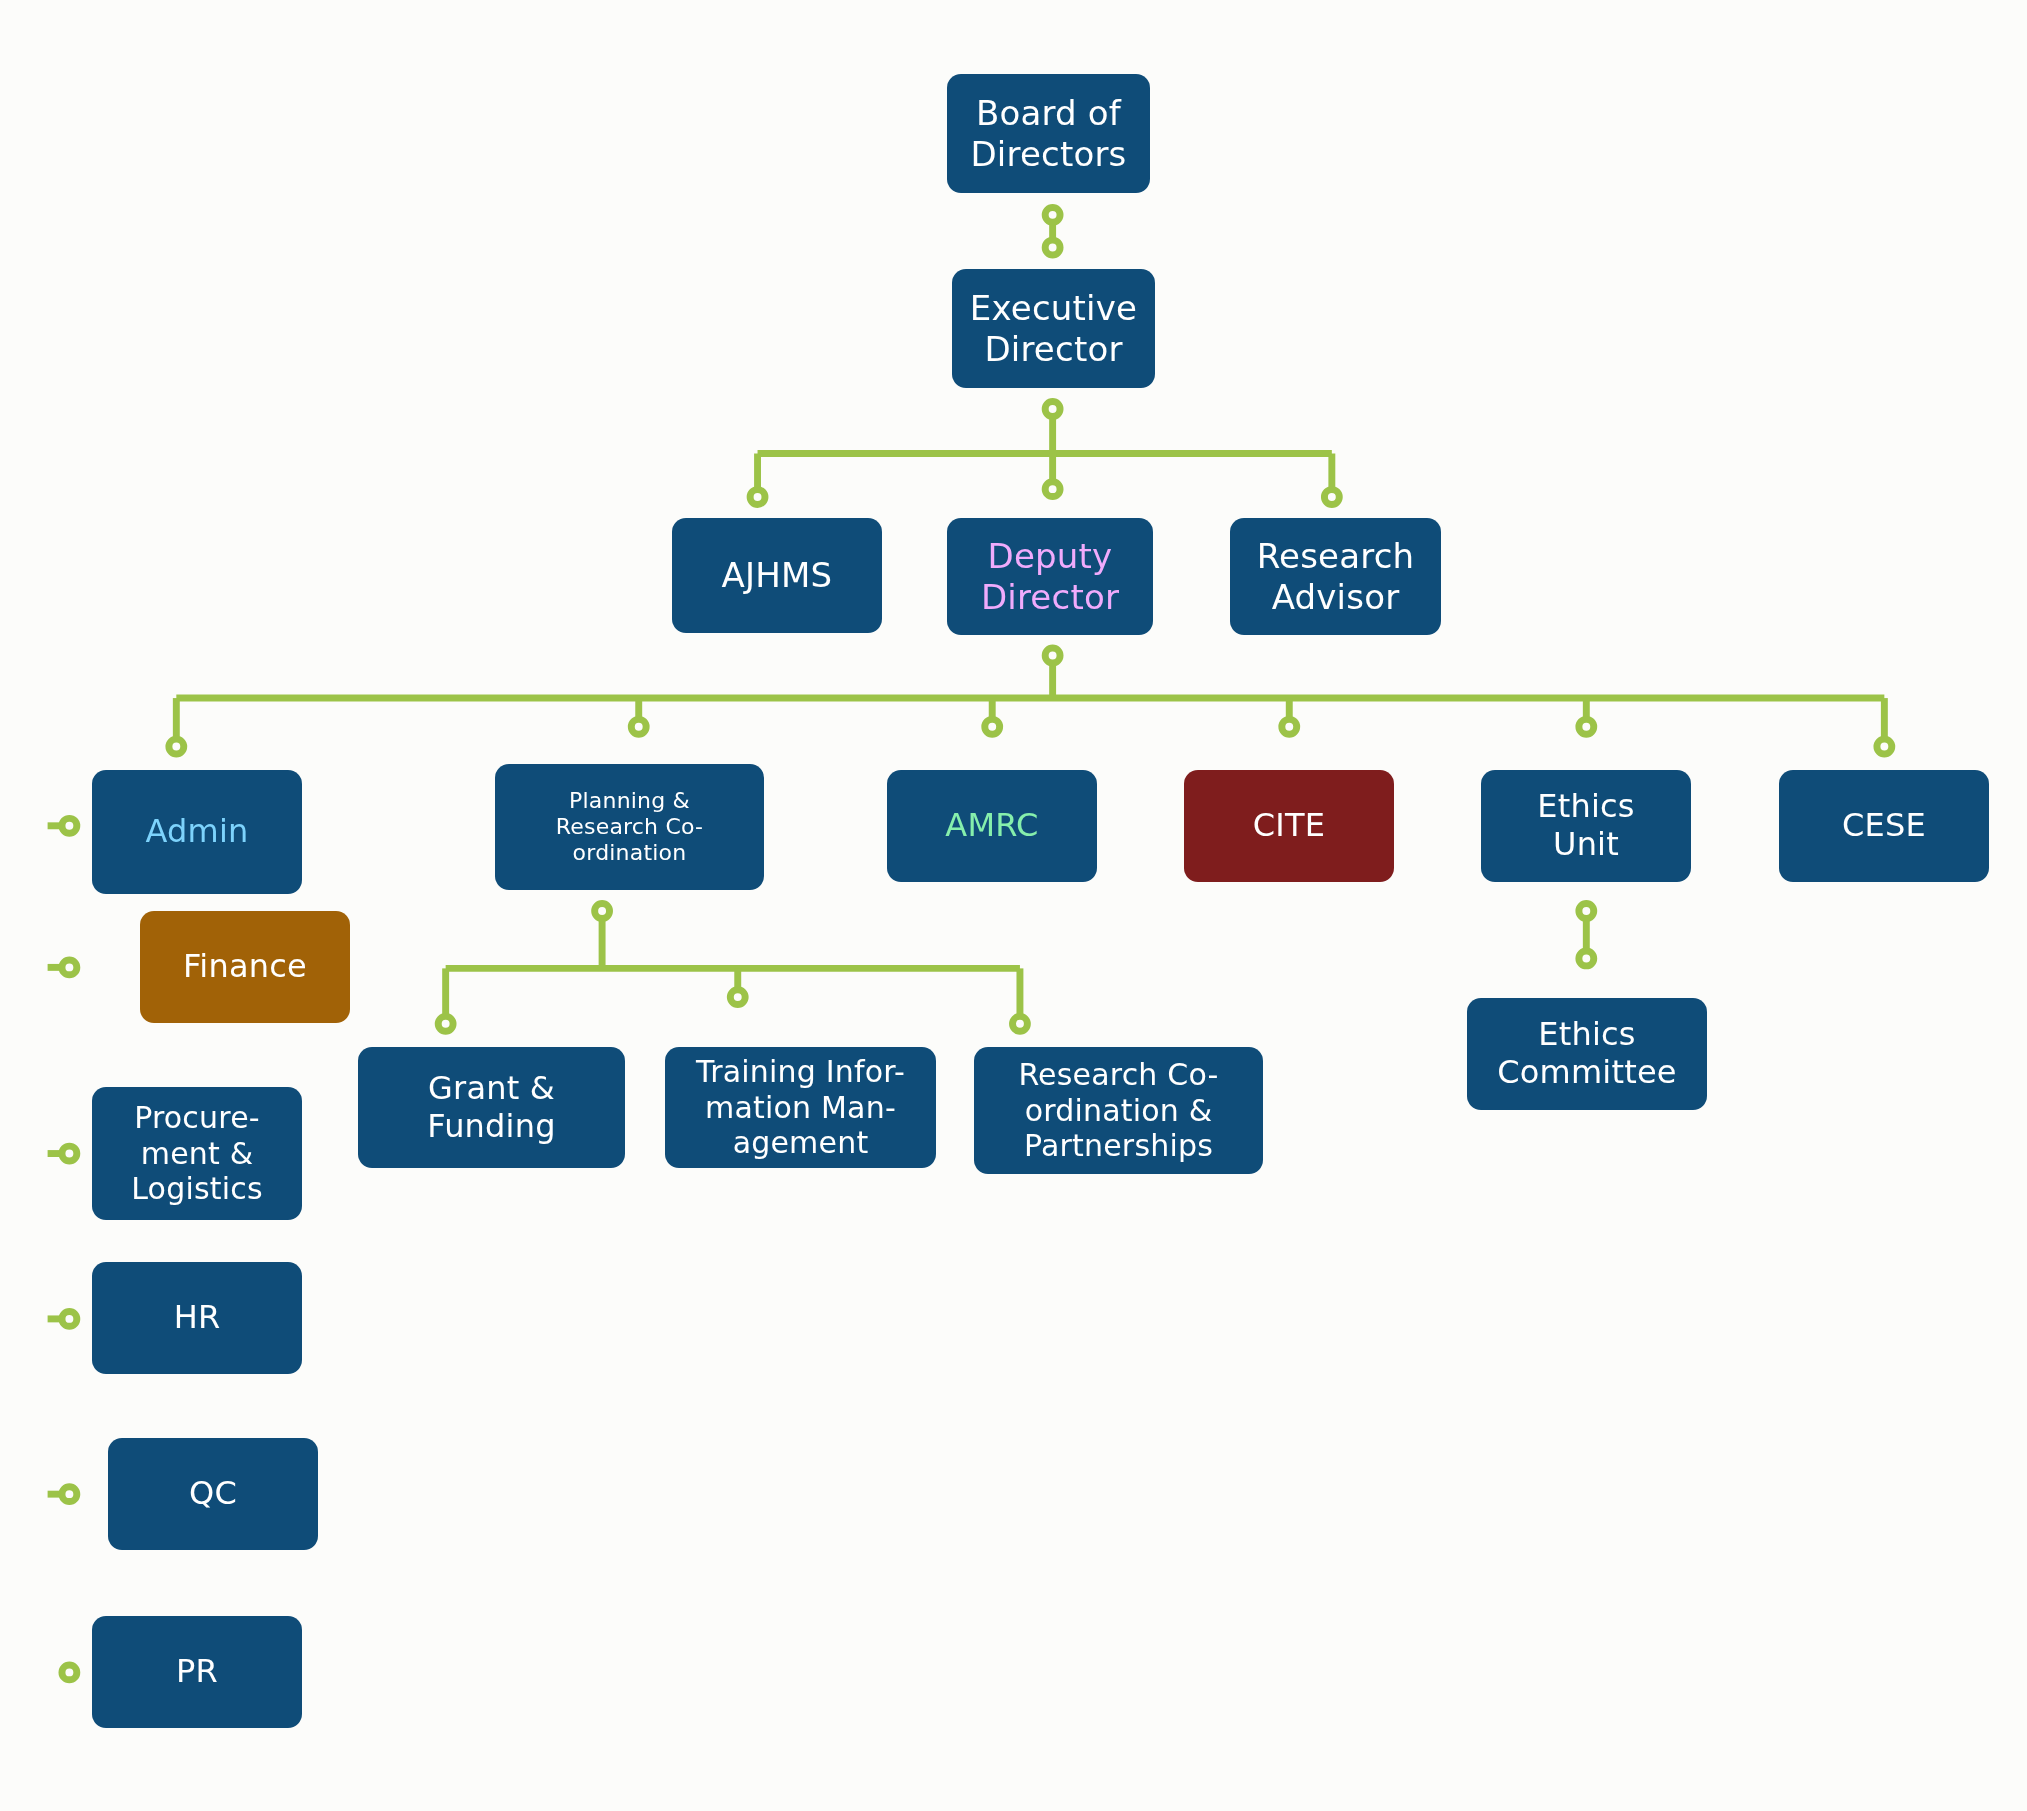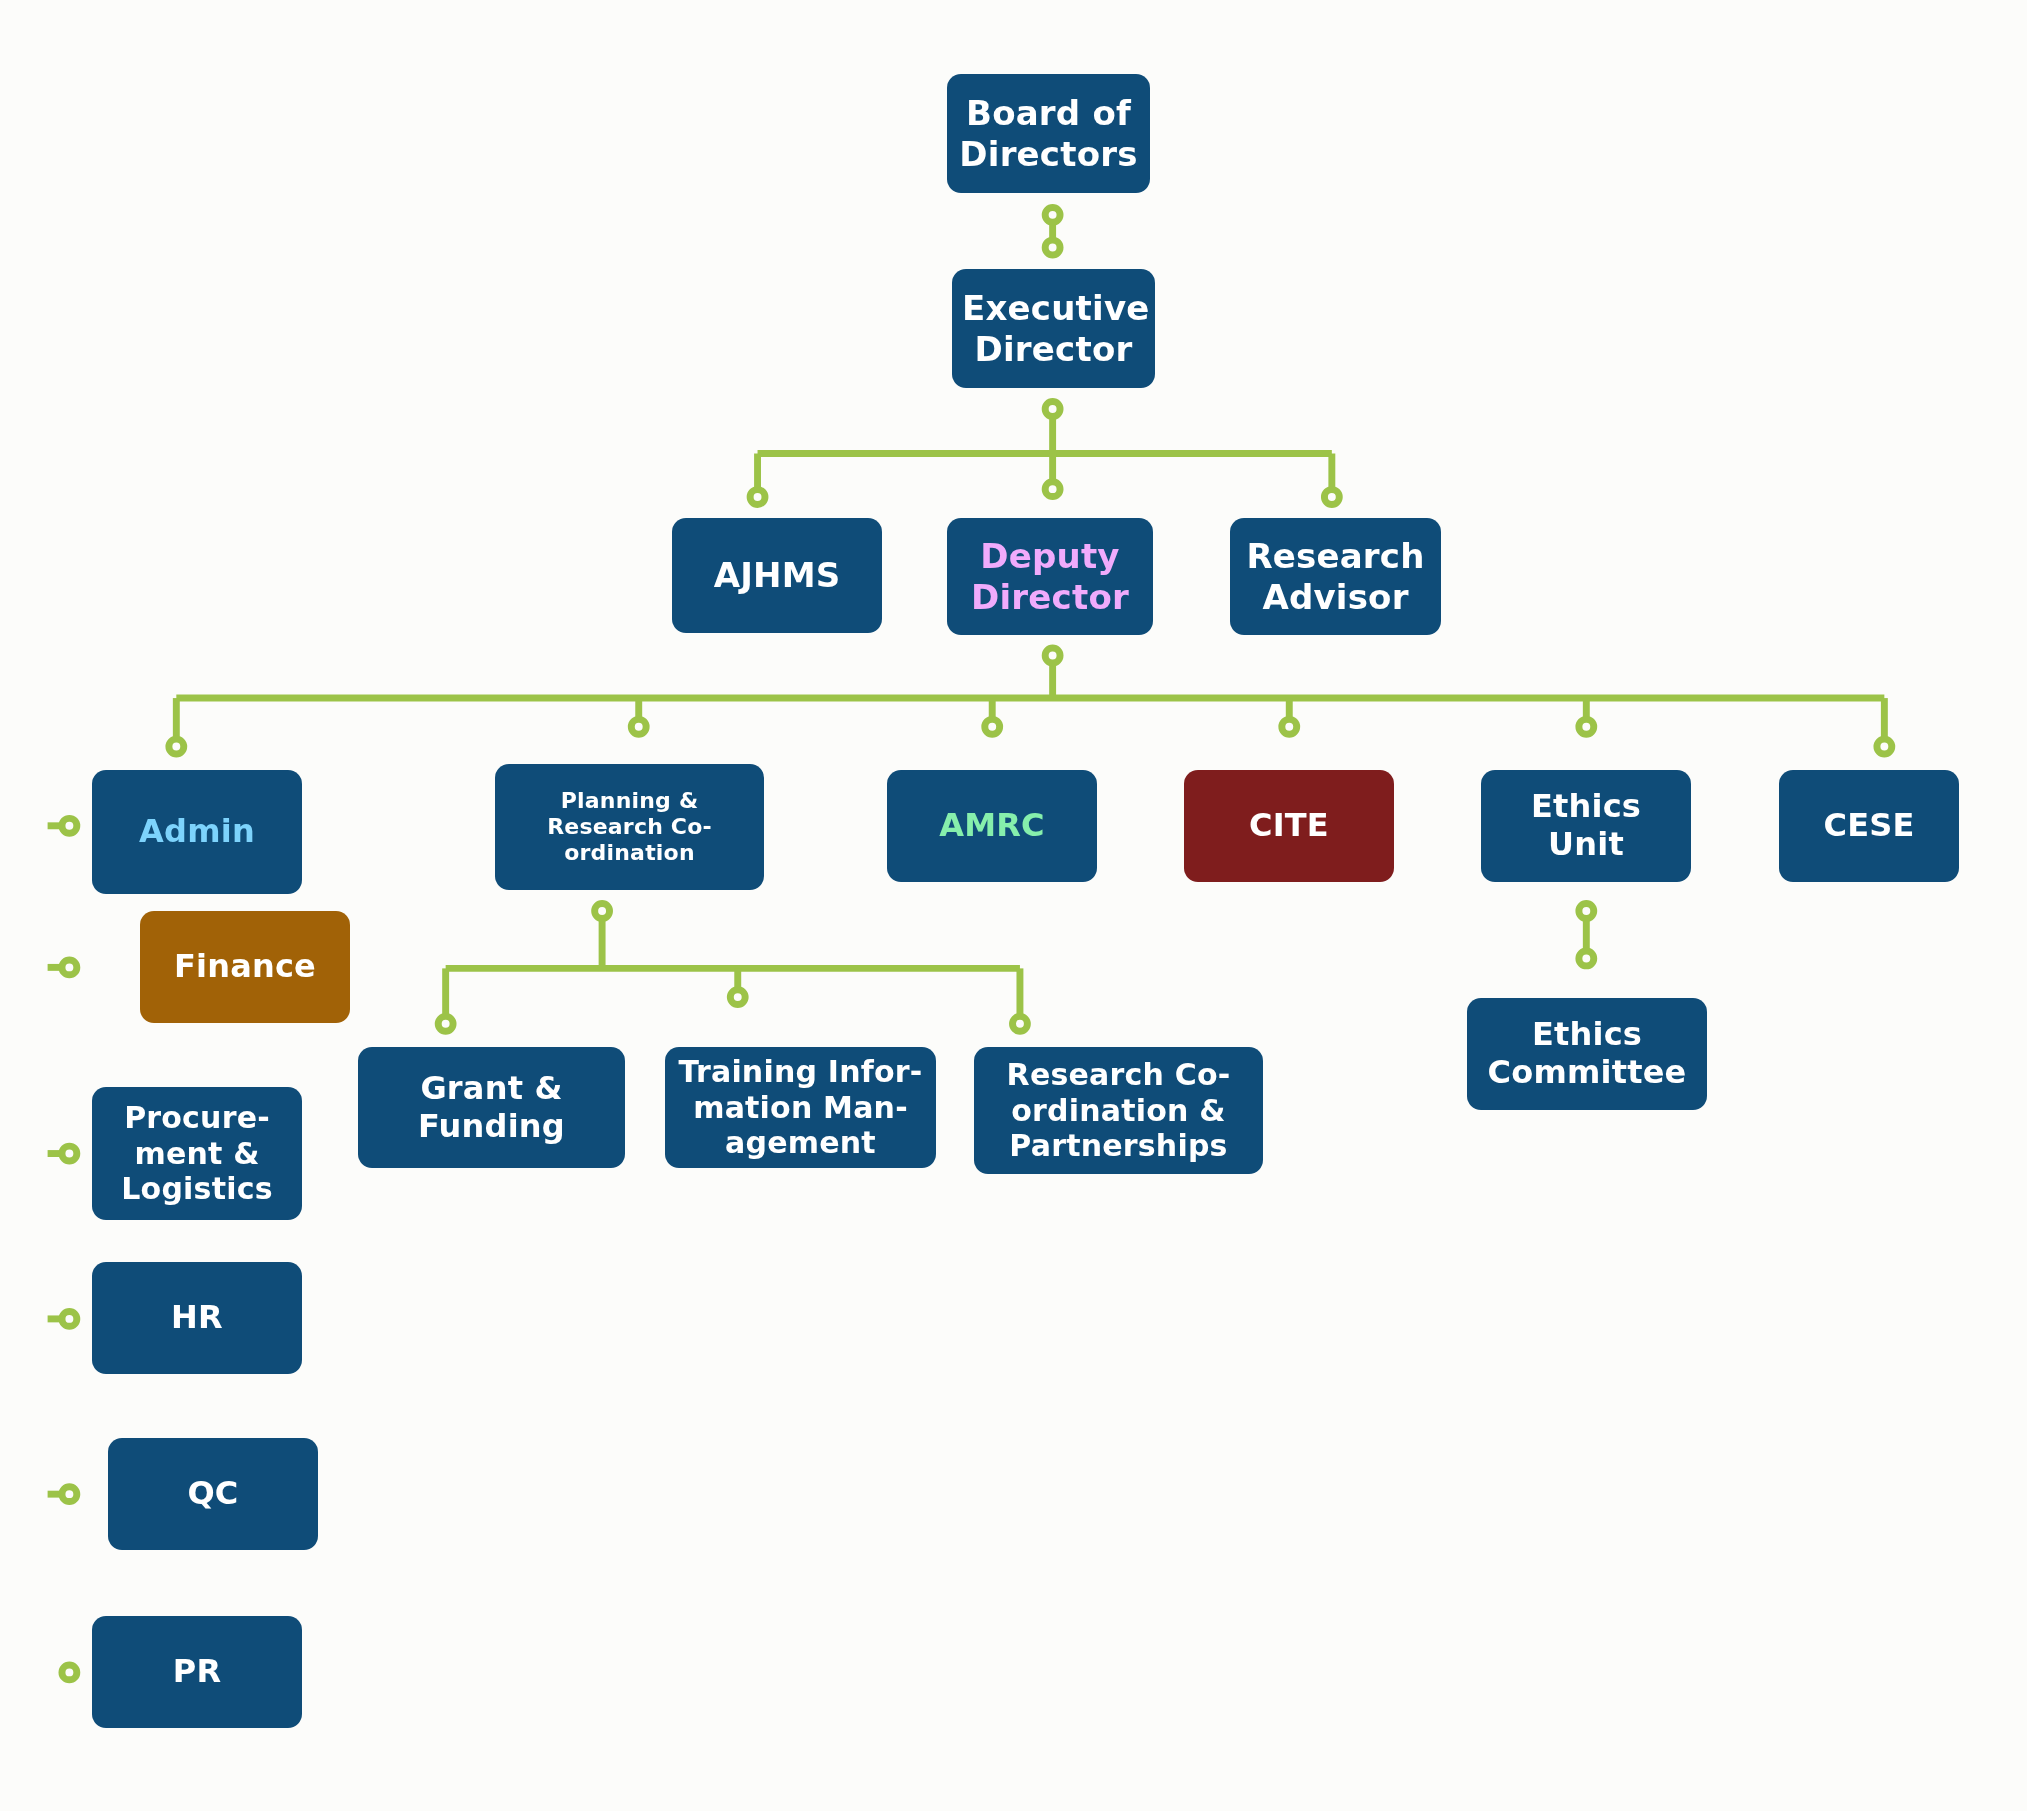--- a/index.html
+++ b/index.html
@@ -31,21 +31,20 @@
     font-family: "DejaVu Sans", sans-serif;
     font-weight: 400;
     letter-spacing: 0.2px;
     line-height: 1.18;
     padding: 6px 10px;
     white-space: pre-line;
   }
   .node-label {
     display: block;
     width: 100%;
-    font-weight: bold;
   }
   svg#wires {
     position: absolute;
     left: 0;
     top: 0;
     width: 2028px;
     height: 1812px;
     pointer-events: none;
   }
   .wire {
@@ -155,21 +154,21 @@
   <div class="node" style="left: 887px; top: 770px; width: 210px; height: 112px; font-size: 32px; background: rgb(15, 76, 120); color: #86efac;">
     <span class="node-label">AMRC</span>
   </div>
   <div class="node" style="left: 1184px; top: 770px; width: 210px; height: 112px; font-size: 32px; background: #7f1d1d; color: rgb(255, 255, 255);">
     <span class="node-label">CITE</span>
   </div>
   <div class="node" style="left: 1481px; top: 770px; width: 210px; height: 112px; font-size: 32px; background: rgb(15, 76, 120); color: rgb(255, 255, 255);">
     <span class="node-label">Ethics
 Unit</span>
   </div>
-  <div class="node" style="left: 1779px; top: 770px; width: 180px; height: 112px; font-size: 32px; background: rgb(15, 76, 120); color: rgb(255, 255, 255);">
+  <div class="node" style="left: 1779px; top: 770px; width: 210px; height: 112px; font-size: 32px; background: rgb(15, 76, 120); color: rgb(255, 255, 255);">
     <span class="node-label">CESE</span>
   </div>
   <div class="node" style="left: 92px; top: 911px; width: 210px; height: 112px; font-size: 32px; background: #a16207; color: rgb(255, 255, 255); margin-left: 48px;">
     <span class="node-label">Finance</span>
   </div>
   <div class="node" style="left: 92px; top: 1087px; width: 210px; height: 133px; font-size: 30px; background: rgb(15, 76, 120); color: rgb(255, 255, 255);">
     <span class="node-label">Procure-
 ment &amp;
 Logistics</span>
   </div>

